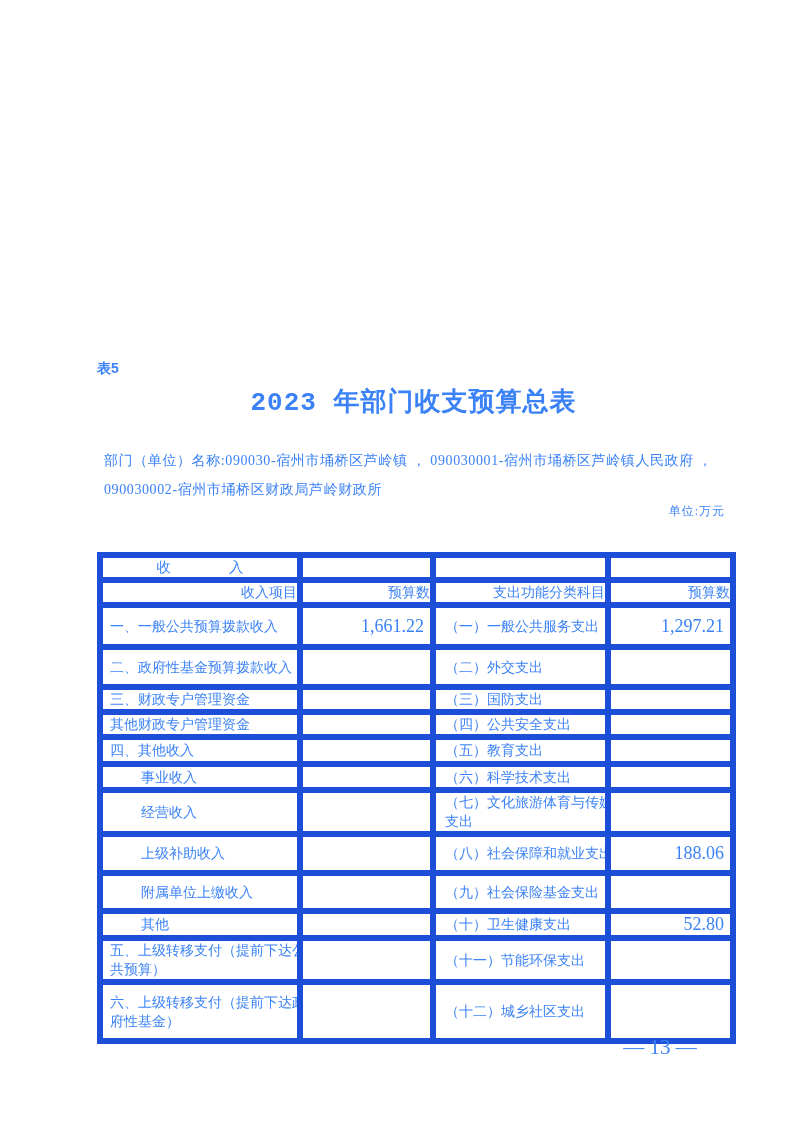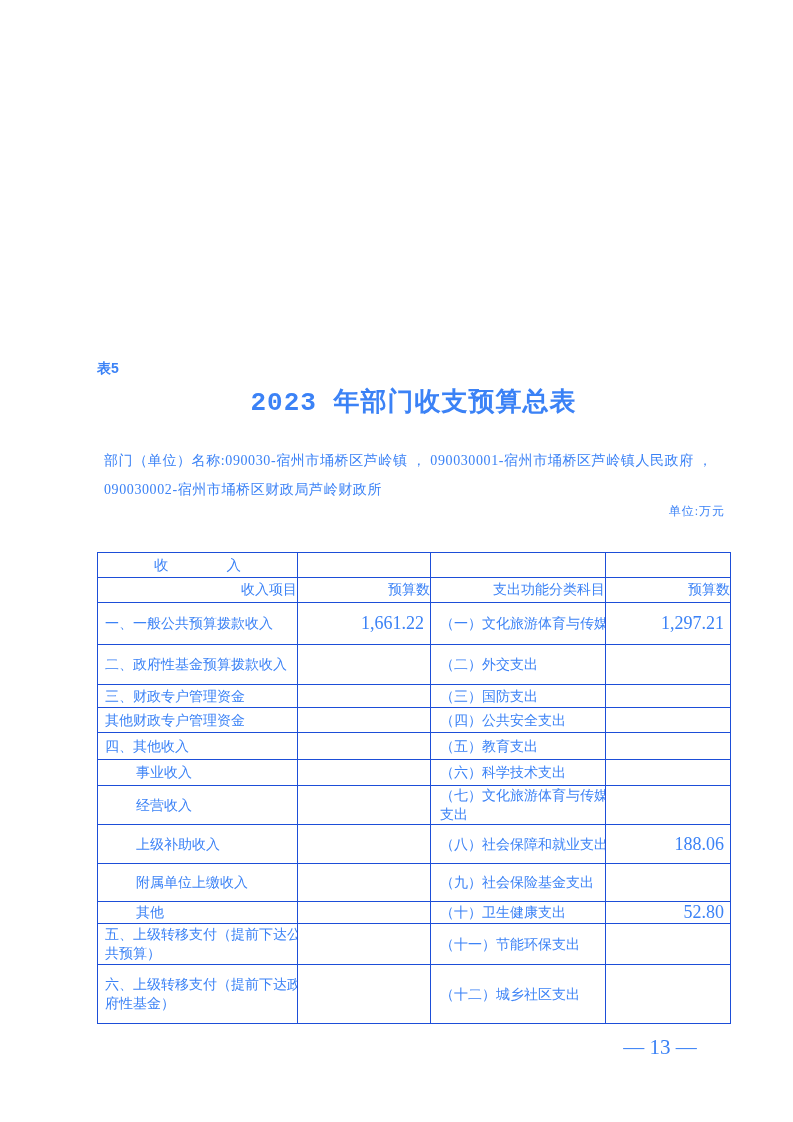--- a/index.html
+++ b/index.html
@@ -53,21 +53,21 @@
   }
   table.budget {
     position: absolute;
     left: 97px;
     top: 552px;
     width: 633px;
     border-collapse: collapse;
     table-layout: fixed;
   }
   table.budget td {
-    border: 1px solid #1d4ed8;
+    border: 6px solid #1d4ed8;
     vertical-align: middle;
     white-space: pre;
     overflow: hidden;
     font-weight: normal;
   }
   tr.hdr1 { height: 25px; }
   tr.hdr2 { height: 25px; }
   td.group {
     font-size: 14.5px;
     text-align: center;
@@ -130,21 +130,21 @@
       </tr>
       <tr class="hdr2">
         <td class="colhdr">收入项目</td>
         <td class="colhdr">预算数</td>
         <td class="colhdr">支出功能分类科目</td>
         <td class="colhdr">预算数</td>
       </tr>
     <tr style="height: 42px;">
           <td class="item">一、一般公共预算拨款收入</td>
           <td class="num">1,661.22</td>
-          <td class="item expense">（一）文化旅游体育与传媒</td>
+          <td class="item expense">（一）一般公共服务支出</td>
           <td class="num">1,297.21</td>
         </tr>
         <tr style="height: 40px;">
           <td class="item">二、政府性基金预算拨款收入</td>
           <td class="num"></td>
           <td class="item expense">（二）外交支出</td>
           <td class="num"></td>
         </tr>
         <tr style="height: 23px;">
           <td class="item">三、财政专户管理资金</td>

